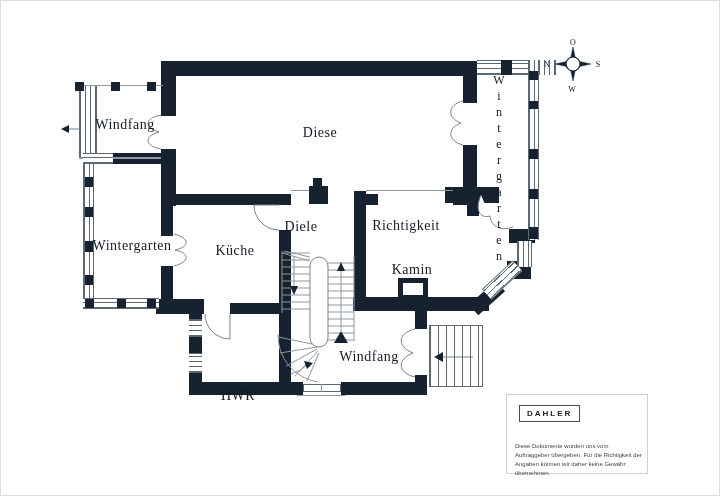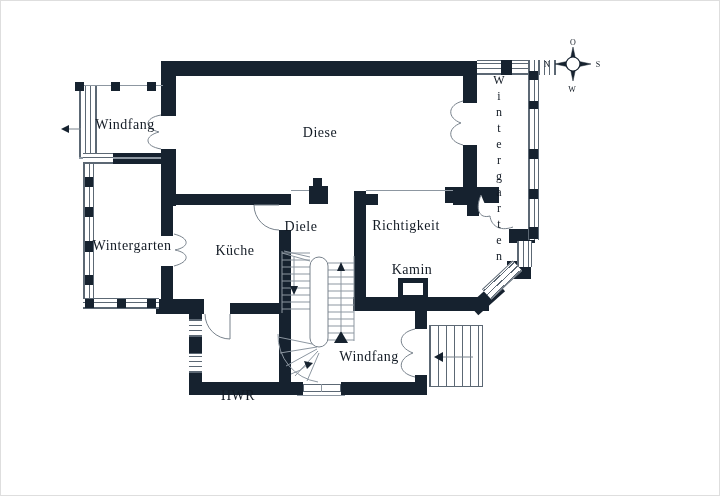--- a/index.html
+++ b/index.html
@@ -206,14 +206,18 @@
   <div class="lbl" style="left:319px;top:132px;">Diese</div>
   <div class="lbl" style="left:131px;top:245px;">Wintergarten</div>
   <div class="lbl" style="left:234px;top:250px;">Küche</div>
   <div class="lbl" style="left:300px;top:226px;">Diele</div>
   <div class="lbl" style="left:405px;top:225px;">Richtigkeit</div>
   <div class="lbl small" style="left:411px;top:269px;">Kamin</div>
   <div class="lbl" style="left:237px;top:347px;margin-top:48px;">HWR</div>
   <div class="lbl" style="left:368px;top:356px;">Windfang</div>
   <div class="lbl-v" style="left:490px;top:72px;height:170px;">Wintergarten</div>
 
+  <div id="legend">
+    <div id="brand">DAHLER</div>
+    <div id="disclaimer">Diese Dokumente wurden uns vom Auftraggeber übergeben. Für die Richtigkeit der Angaben können wir daher keine Gewähr übernehmen.</div>
+  </div>
 
 </div>
 
 </body></html>

